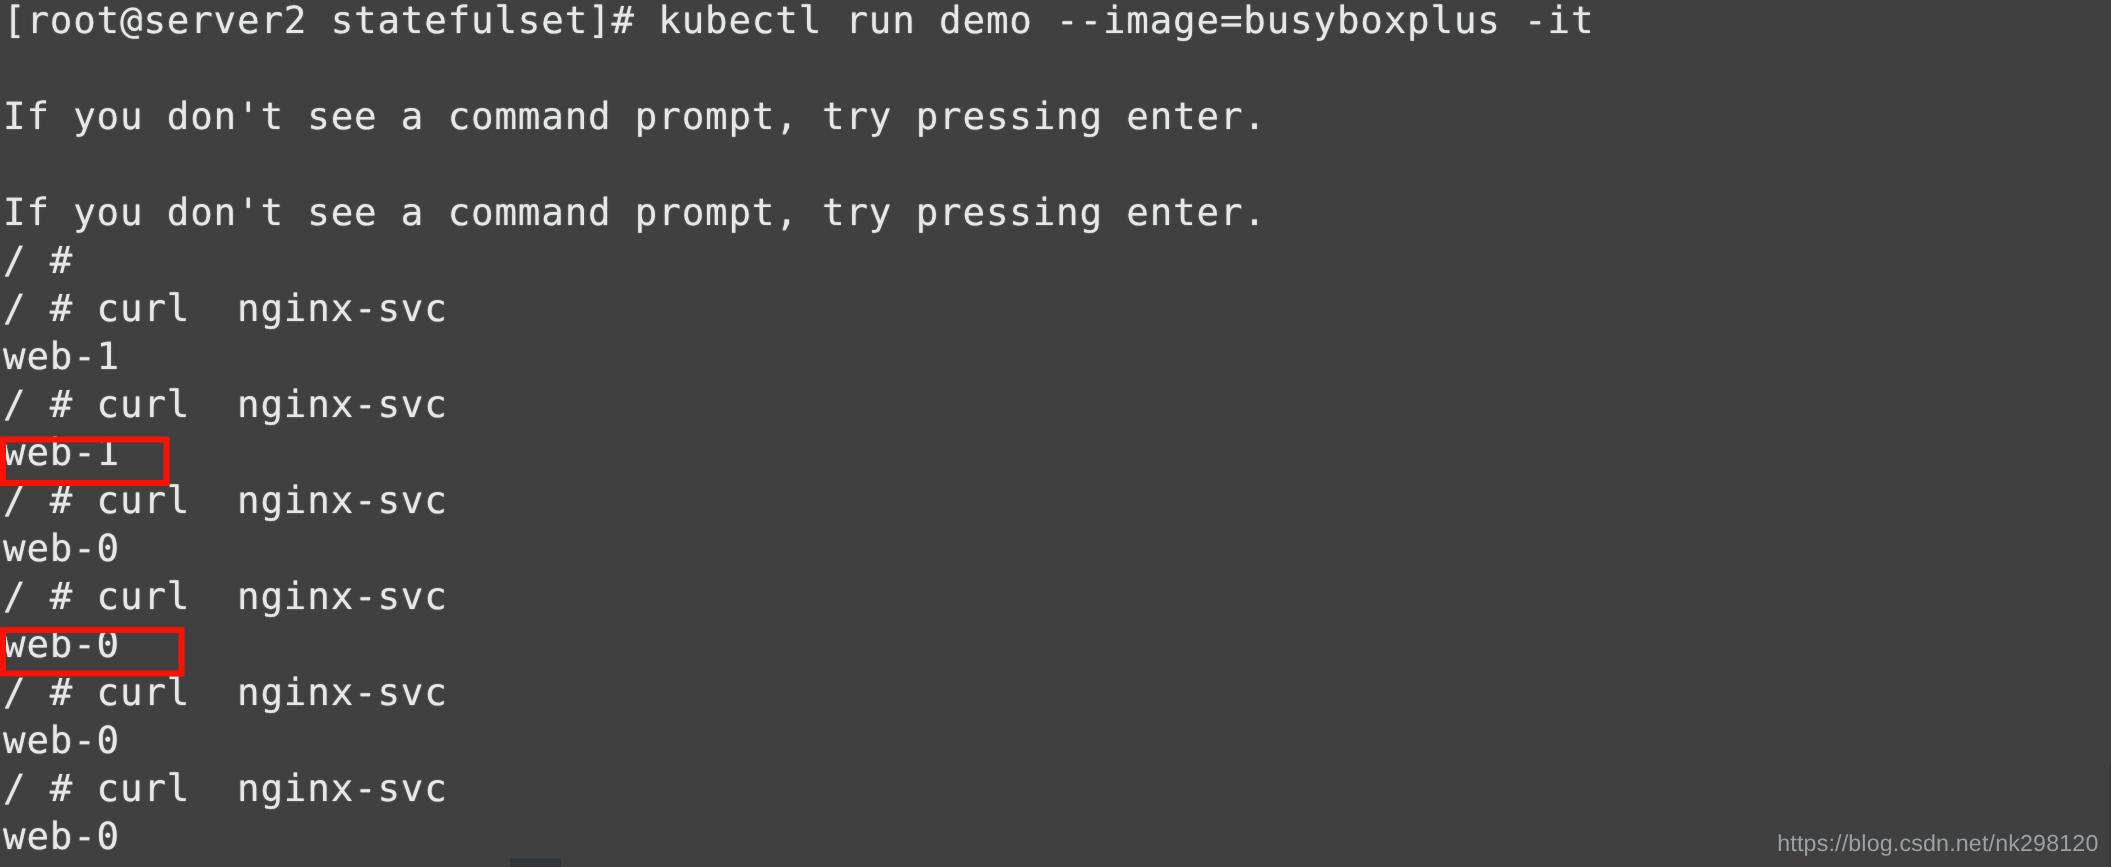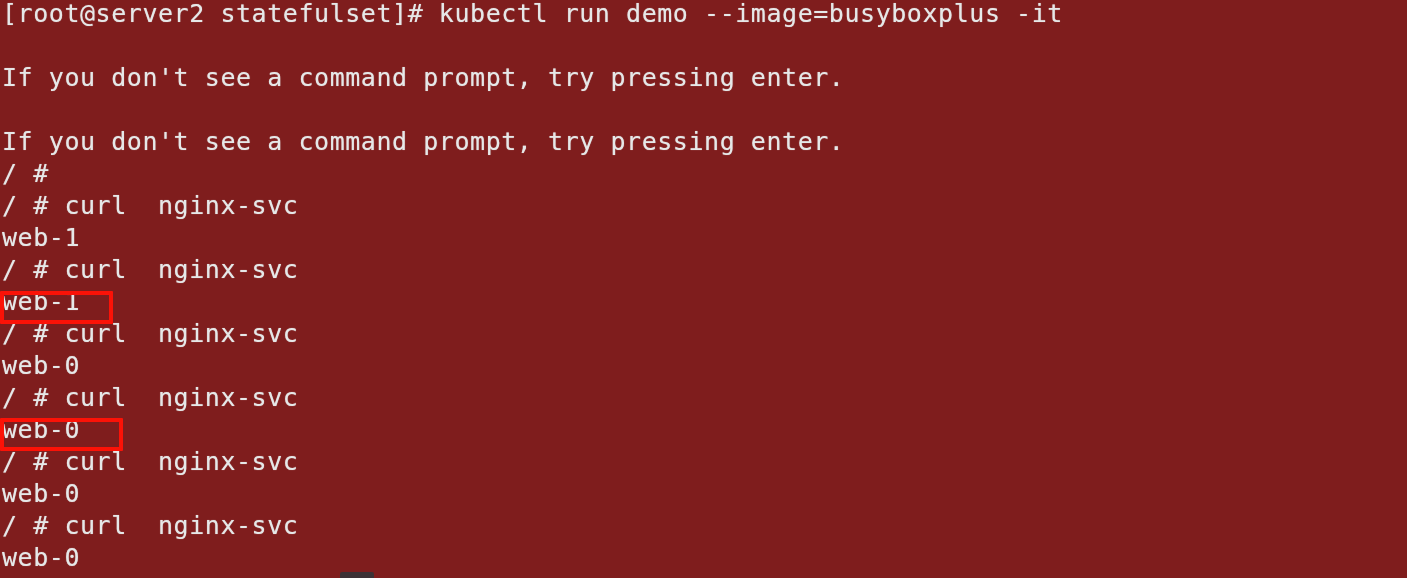--- a/index.html
+++ b/index.html
@@ -59,21 +59,21 @@
     width: 34px;
     height: 6px;
     background: #30353a;
     border-radius: 2px 2px 0 0;
     opacity: 0.85;
   }
 </style>
 </head>
 <body>
 
-<div id="terminal" style="background: #7f1d1d;">
+<div id="terminal" style="background: #404040;">
   <div class="screen">
 
     <div class="line" style="top: -2px; color: rgb(230, 232, 232);">[root@server2 statefulset]# kubectl run demo --image=busyboxplus -it</div>
     <div class="line blank" style="top:30px;"></div>
     <div class="line" style="top: 62px; color: rgb(230, 232, 232);">If you don't see a command prompt, try pressing enter.</div>
     <div class="line blank" style="top:94px;"></div>
     <div class="line" style="top: 126px; color: rgb(230, 232, 232);">If you don't see a command prompt, try pressing enter.</div>
 
     <div class="line" style="top: 158px; color: rgb(230, 232, 232);">/ #</div>
     <div class="line" style="top: 190px; color: rgb(230, 232, 232);">/ # curl  nginx-svc</div>
@@ -87,14 +87,15 @@
     <div class="line" style="top: 446px; color: rgb(230, 232, 232);">/ # curl  nginx-svc</div>
     <div class="line" style="top: 478px; color: rgb(230, 232, 232);">web-0</div>
     <div class="line" style="top: 510px; color: rgb(230, 232, 232);">/ # curl  nginx-svc</div>
     <div class="line" style="top: 542px; color: rgb(230, 232, 232);">web-0</div>
 
     <div class="hl-box" id="hl0" style="left: 0px; top: 291px; width: 113px; height: 33px; border-color: rgb(251, 18, 7);"></div>
     <div class="hl-box" id="hl1" style="left: 0px; top: 418px; width: 123px; height: 33px; border-color: rgb(251, 18, 7);"></div>
 
     <div class="artifact"></div>
 
+    <div class="watermark">https://blog.csdn.net/nk298120</div>
   </div>
 </div>
 
 </body></html>

